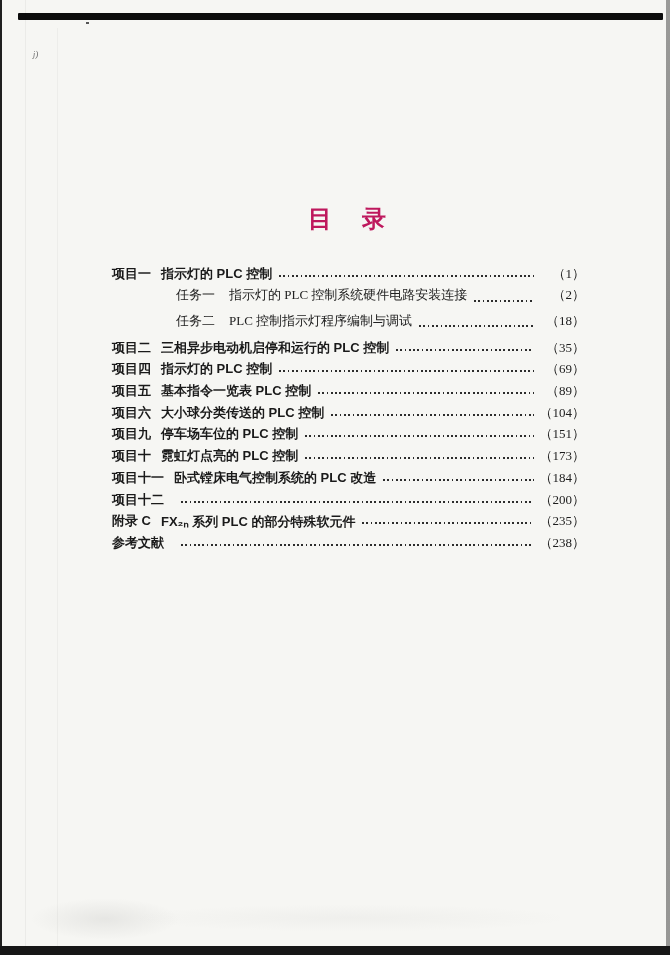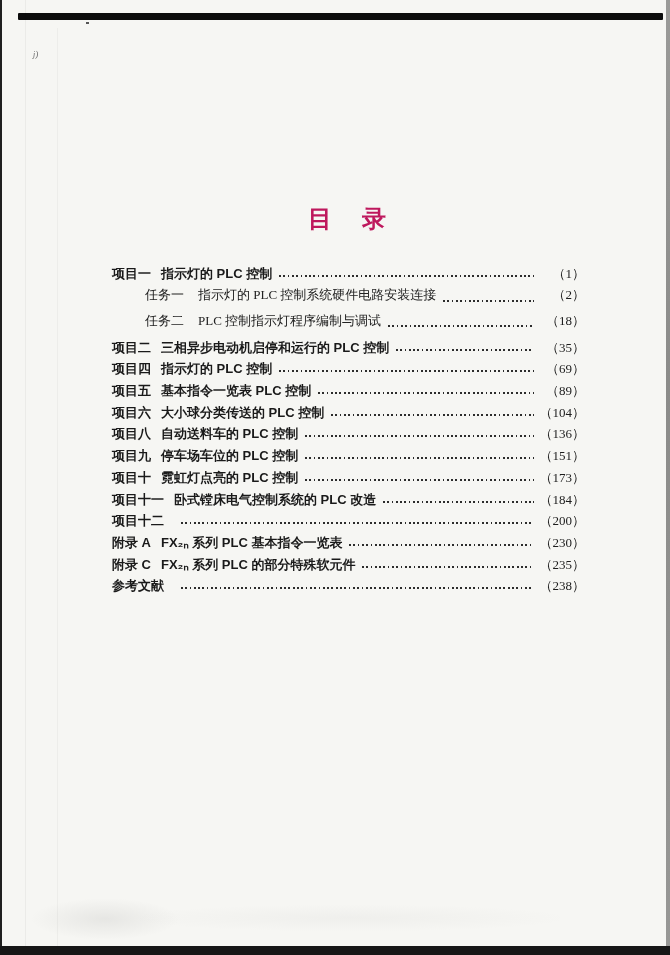--- a/index.html
+++ b/index.html
@@ -100,21 +100,21 @@
     font-family: "Liberation Sans", sans-serif;
     color: #1a1a1a;
     align-items: center;
   }
   .row.level2 {
     font-weight: normal;
     font-family: "Liberation Serif", serif;
     padding-left: 33px;
     color: #222;
   }
-  .row.level2 .entry-term { margin-right: 14px; }
+  .row.level2 .entry-term { margin-right: 14px; margin-left: 31px; }
   .entry-term { margin-right: 10px; flex: 0 0 auto; }
   .entry-title { flex: 0 0 auto; }
   .entry-title:empty { display: none; }
   .dot-leader {
     flex: 1 1 auto;
     align-self: center;
     height: 2px;
     margin: 0 5px 0 7px;
     position: relative;
     top: 2px;
@@ -186,26 +186,20 @@
     <span class="dot-leader"></span>
     <span class="entry-page">（89）</span>
   </div>
         <div class="row level1">
     <span class="entry-term">项目六</span>
     <span class="entry-title">大小球分类传送的 PLC 控制</span>
     <span class="dot-leader"></span>
     <span class="entry-page">（104）</span>
   </div>
         <div class="row level1">
-    <span class="entry-term">项目八</span>
-    <span class="entry-title">自动送料车的 PLC 控制</span>
-    <span class="dot-leader"></span>
-    <span class="entry-page">（136）</span>
-  </div>
-        <div class="row level1">
     <span class="entry-term">项目九</span>
     <span class="entry-title">停车场车位的 PLC 控制</span>
     <span class="dot-leader"></span>
     <span class="entry-page">（151）</span>
   </div>
         <div class="row level1">
     <span class="entry-term">项目十</span>
     <span class="entry-title">霓虹灯点亮的 PLC 控制</span>
     <span class="dot-leader"></span>
     <span class="entry-page">（173）</span>
@@ -215,26 +209,20 @@
     <span class="entry-title">卧式镗床电气控制系统的 PLC 改造</span>
     <span class="dot-leader"></span>
     <span class="entry-page">（184）</span>
   </div>
         <div class="row level1">
     <span class="entry-term">项目十二</span>
     <span class="dot-leader"></span>
     <span class="entry-page">（200）</span>
   </div>
         <div class="row level1">
-    <span class="entry-term">附录 A</span>
-    <span class="entry-title">FX₂ₙ 系列 PLC 基本指令一览表</span>
-    <span class="dot-leader"></span>
-    <span class="entry-page">（230）</span>
-  </div>
-        <div class="row level1">
     <span class="entry-term">附录 C</span>
     <span class="entry-title">FX₂ₙ 系列 PLC 的部分特殊软元件</span>
     <span class="dot-leader"></span>
     <span class="entry-page">（235）</span>
   </div>
         <div class="row level1">
     <span class="entry-term">参考文献</span>
 
     <span class="dot-leader"></span>
     <span class="entry-page">（238）</span>

